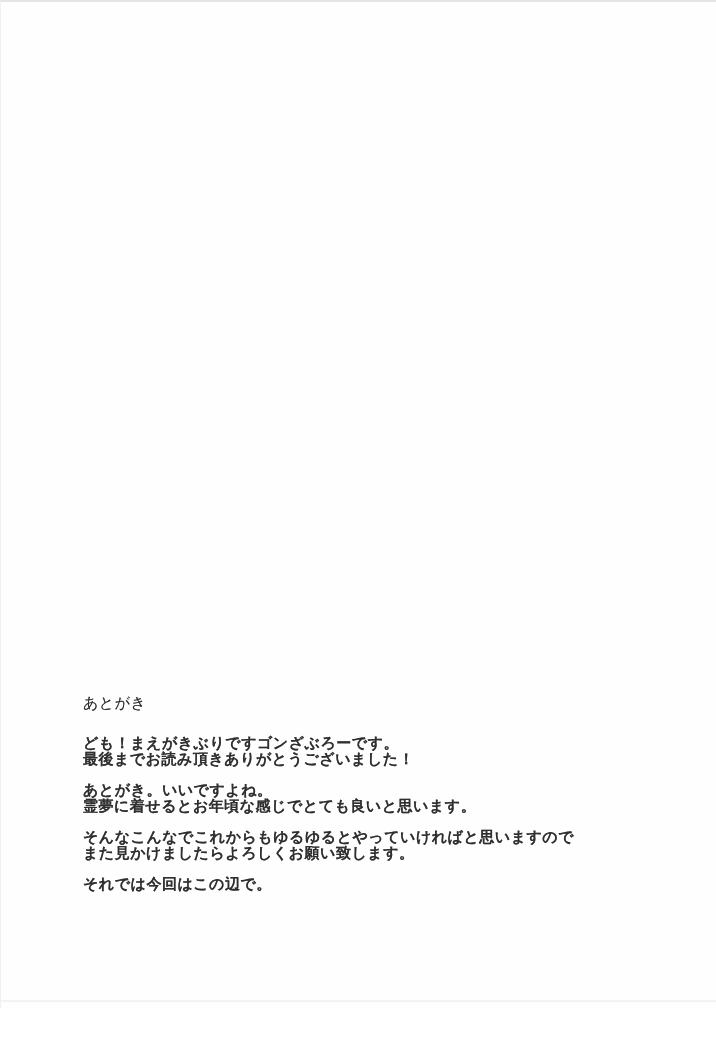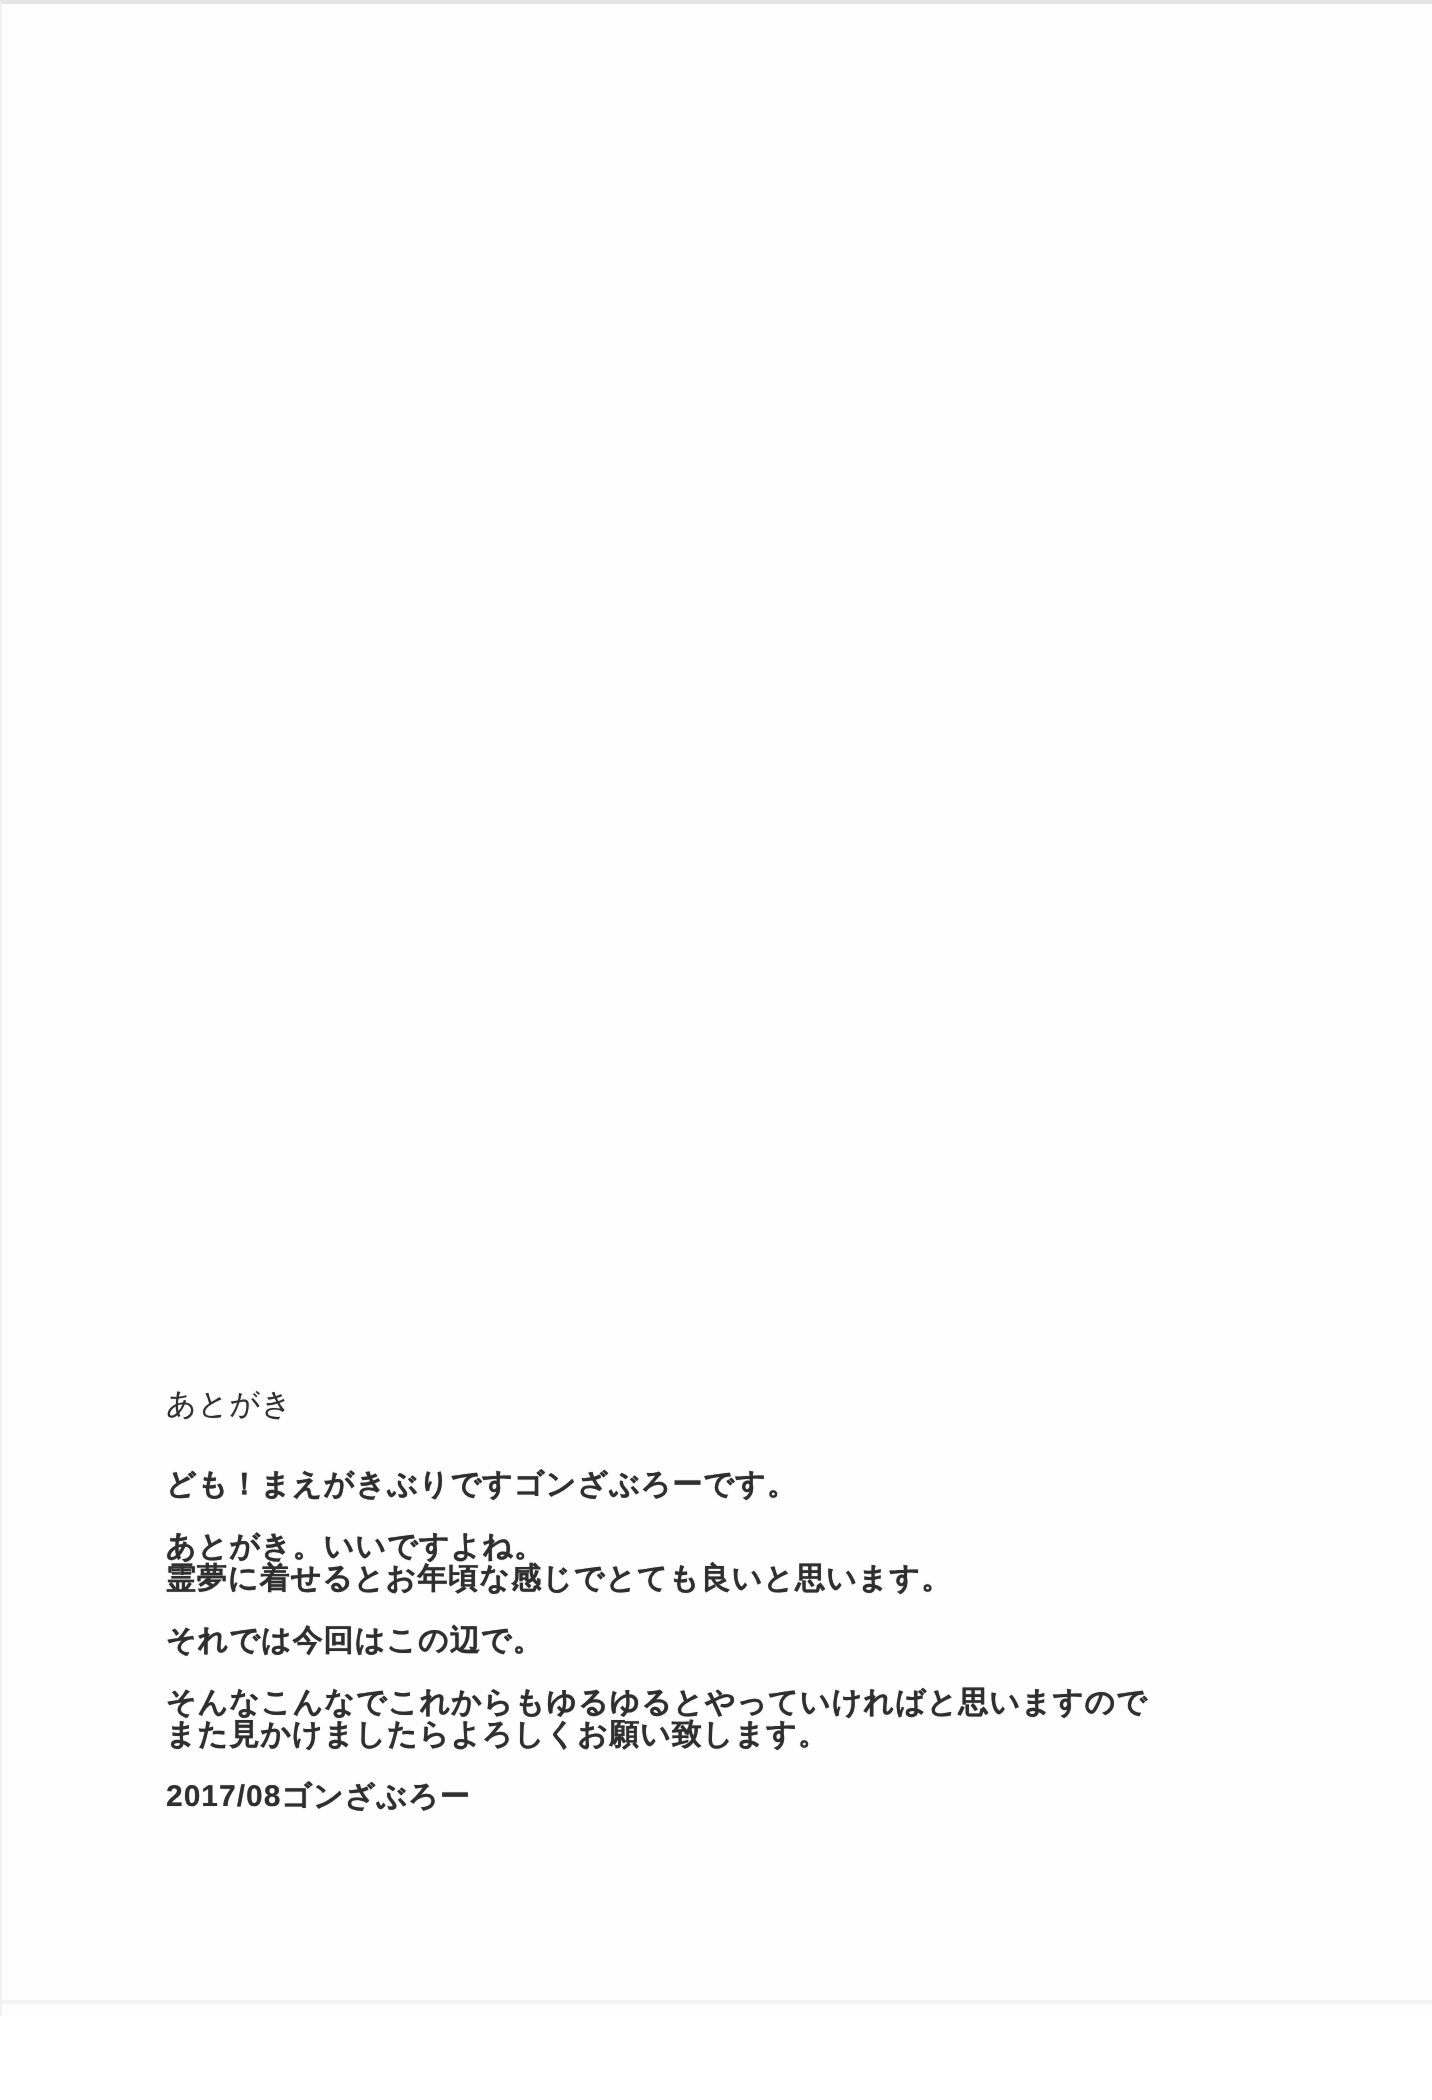--- a/index.html
+++ b/index.html
@@ -66,37 +66,35 @@
 <body>
 
 <div class="page">
 
   <div class="afterword">
 
     <h2 class="afterword-heading">あとがき</h2>
 
     <div class="para">
       <span class="line">ども！まえがきぶりですゴンざぶろーです。</span>
+      <span class="line">最後までお読み頂きありがとうございました！</span>
     </div>
 
     <div class="para">
       <span class="line">あとがき。いいですよね。</span>
       <span class="line">霊夢に着せるとお年頃な感じでとても良いと思います。</span>
     </div>
 
 
     <div class="para">
-      <span class="line">それでは今回はこの辺で。</span>
-    </div>
-
-    <div class="para">
       <span class="line">そんなこんなでこれからもゆるゆるとやっていければと思いますので</span>
       <span class="line">また見かけましたらよろしくお願い致します。</span>
     </div>
 
-    <div class="para signature">
-      <span class="line">2017/08ゴンざぶろー</span>
+    <div class="para">
+      <span class="line">それでは今回はこの辺で。</span>
     </div>
+
 
   </div>
 
   <div class="scan-bottom-edge"></div>
 </div>
 
 </body></html>

